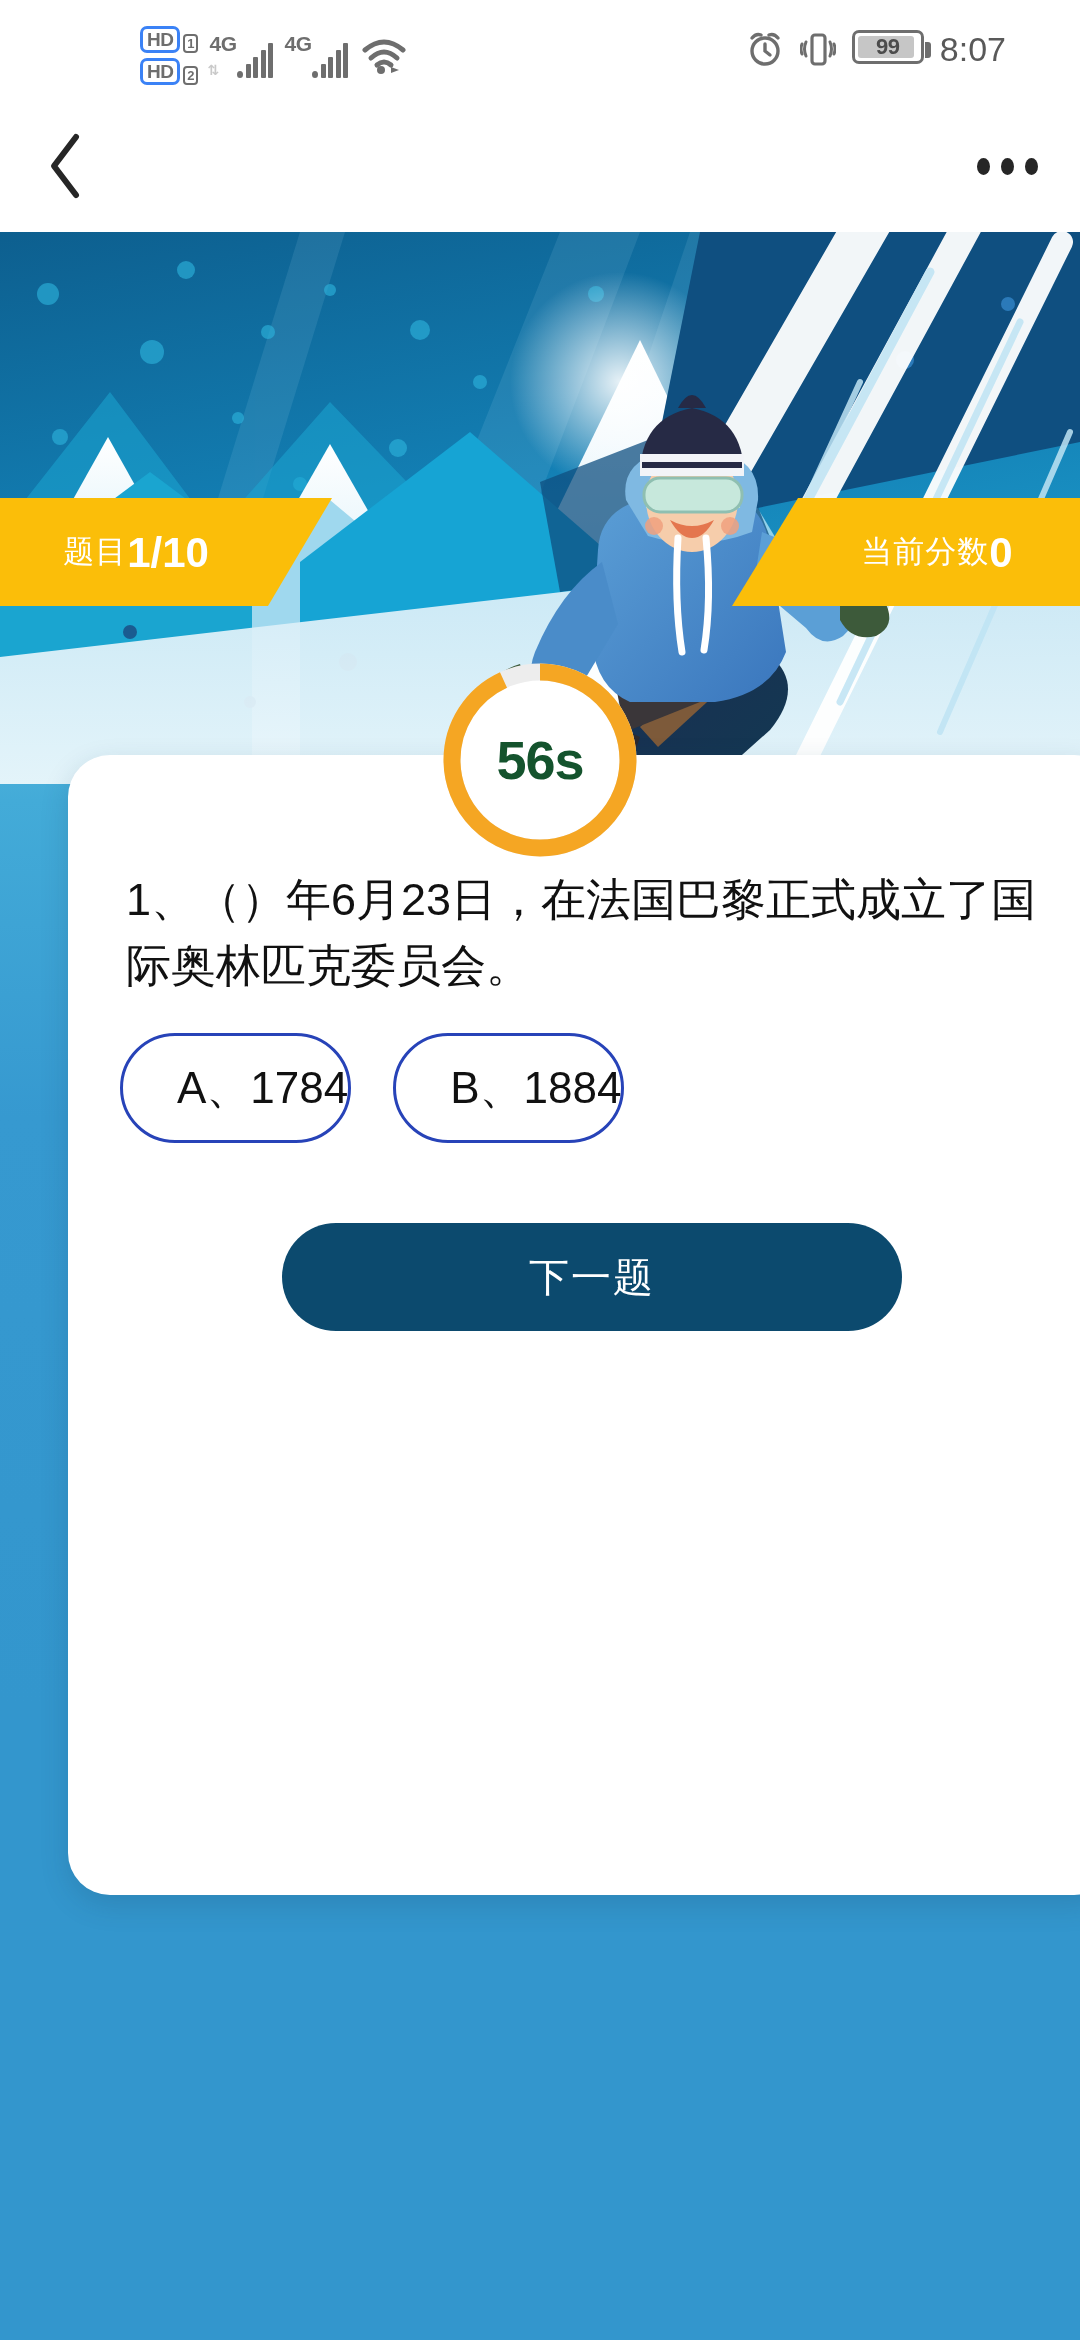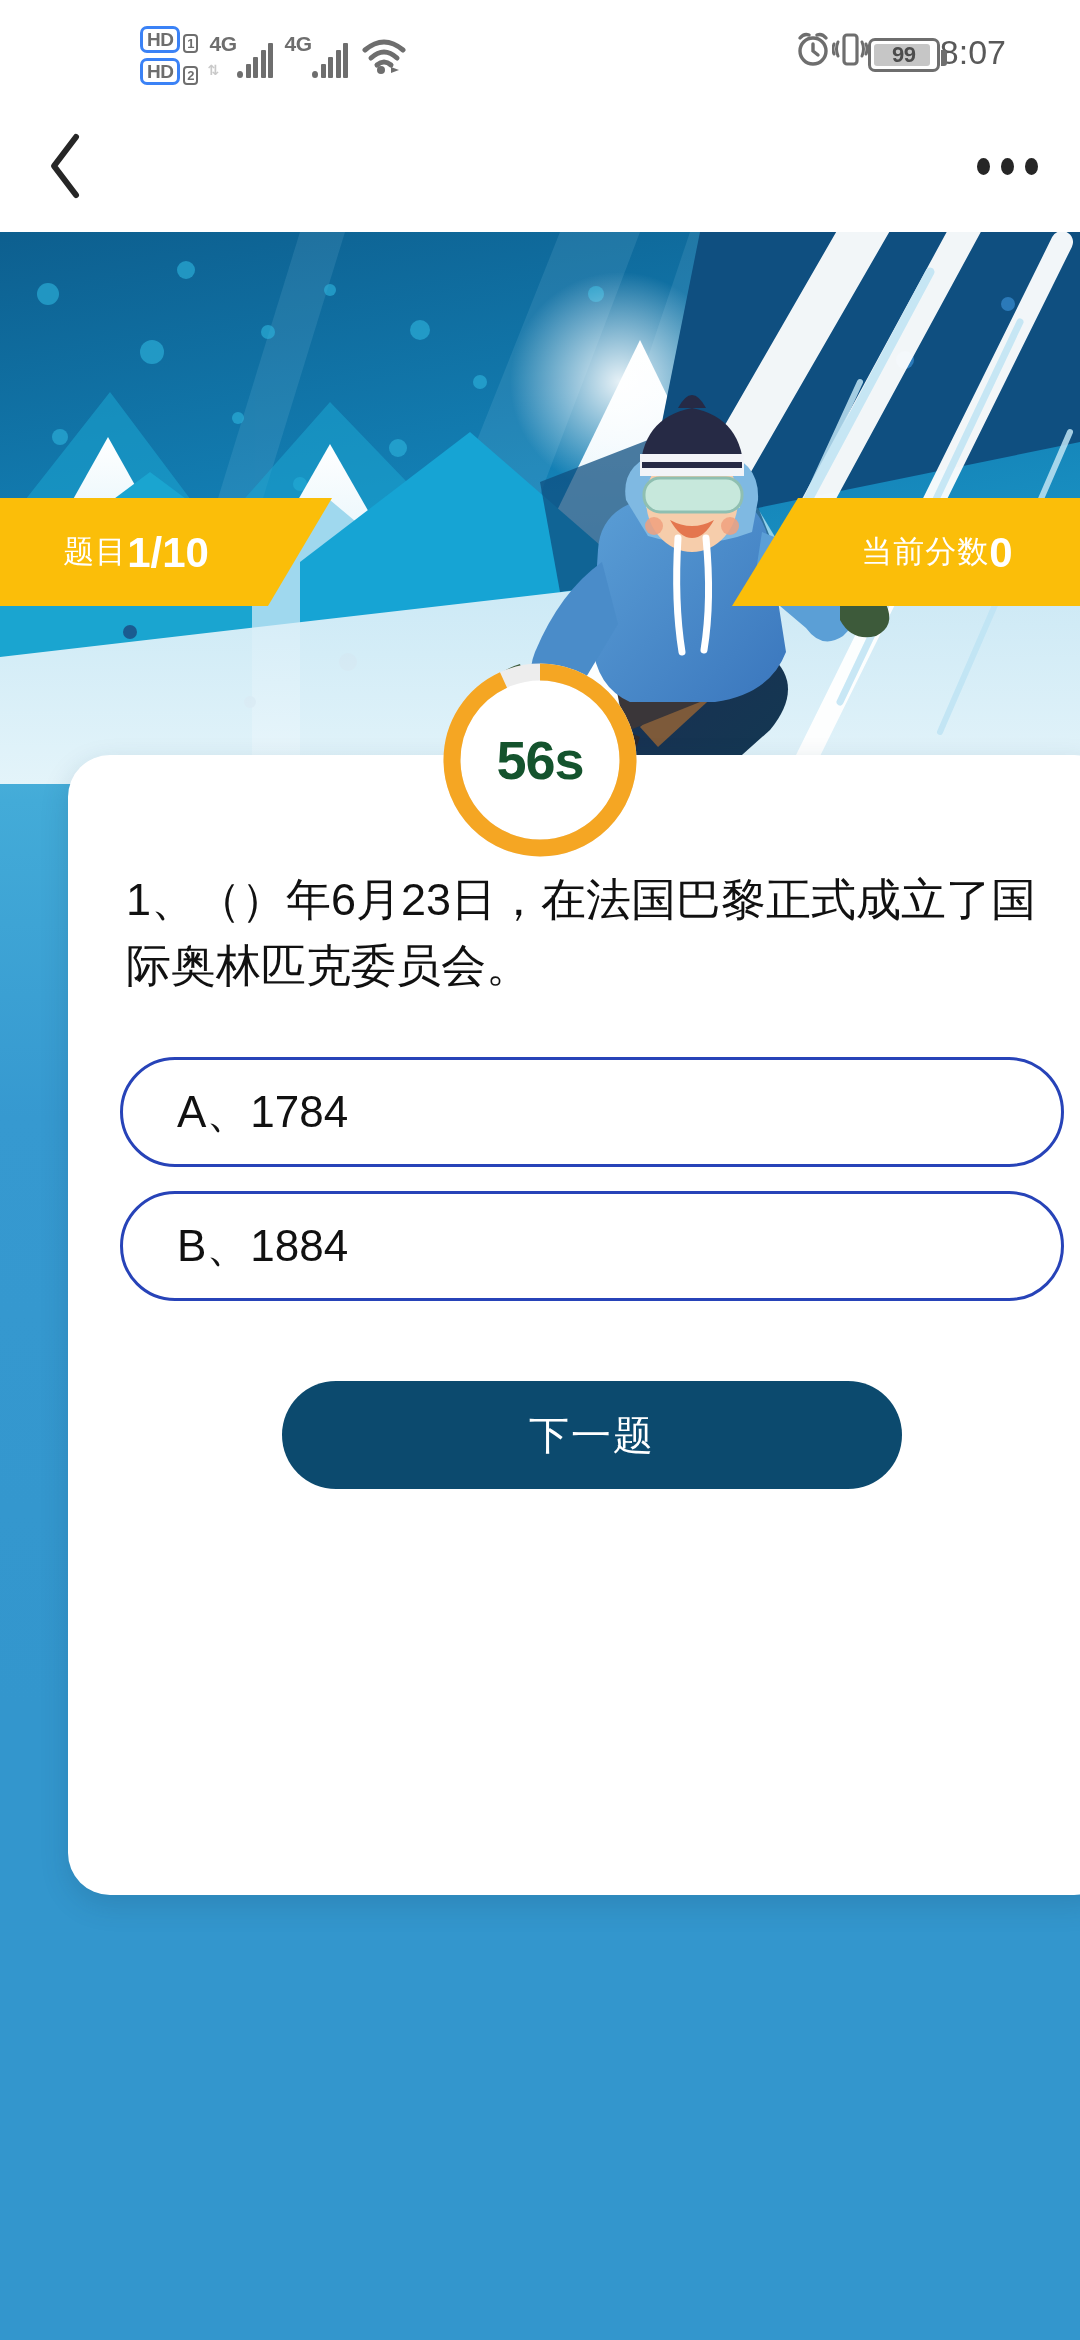--- a/index.html
+++ b/index.html
@@ -56,21 +56,21 @@
   .sig .bars i:nth-child(3){ height:21px; }
   .sig .bars i:nth-child(4){ height:28px; }
   .sig .bars i:nth-child(5){ height:35px; }
   .sig .updn{
     position:absolute; left:0px; bottom:2px; font-size:14px; color:#c9c9c9; font-weight:bold;
   }
   .wifi{ position:relative; width:46px; height:40px; margin-left:4px; }
 
   .sb-right{
     position:absolute; right:74px; top:30px;
-    display:flex; align-items:flex-end; gap:0;
+    display:flex; align-items:flex-start; gap:16px;
   }
   .batt{
     width:72px; height:34px; border:3px solid #6e6e6e; border-radius:7px;
     position:relative; display:flex; align-items:center; justify-content:center;
   }
   .batt .fill{
     position:absolute; left:3px; top:3px; bottom:3px; width:56px;
     background:#c6c6c6; border-radius:3px;
   }
   .batt .num{
@@ -140,21 +140,21 @@
     position:absolute; left:68px; top:755px; width:1048px; height:1140px;
     background:#ffffff; border-radius:42px; z-index:15;
     box-shadow:0 10px 28px rgba(20,60,90,0.18);
     padding:112px 52px 0 52px;
   }
   .question{
     font-size:45px; line-height:66px; color:#111111;
     letter-spacing:0px; padding:0 6px;
   }
 
-  .options{ margin-top:58px; display:flex; flex-direction:column; gap:24px; }
+  .options{ margin-top:34px; display:flex; flex-direction:row; gap:42px; }
   .option{
     height:110px; border:3px solid #2743b8; border-radius:56px;
     display:flex; align-items:center; padding-left:54px;
     font-size:44px; color:#111111; background:#ffffff; cursor:pointer;
   }
 
   .next-btn{
     margin:80px auto 0 auto; width:620px; height:108px;
     background:#0c4a6e; border-radius:56px; border:none;
     color:#ffffff; font-size:40px; letter-spacing:2px; cursor:pointer;

